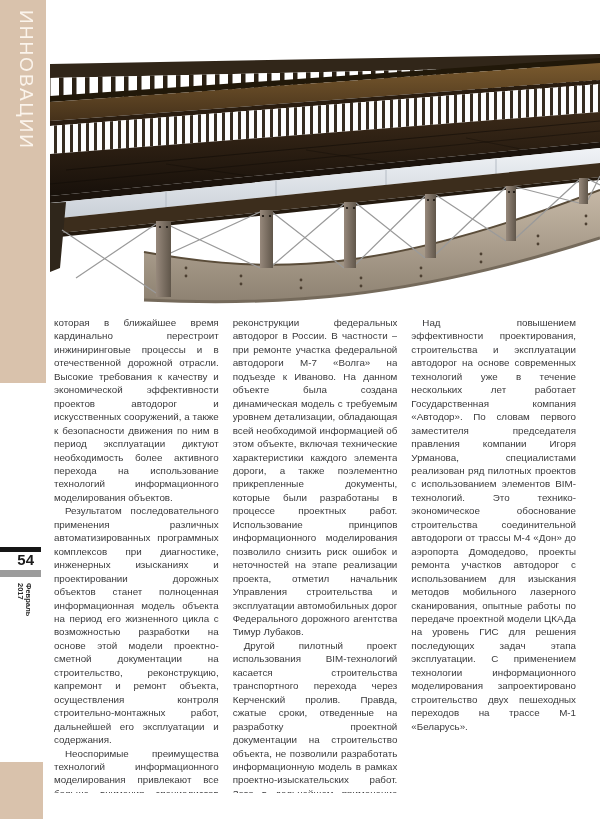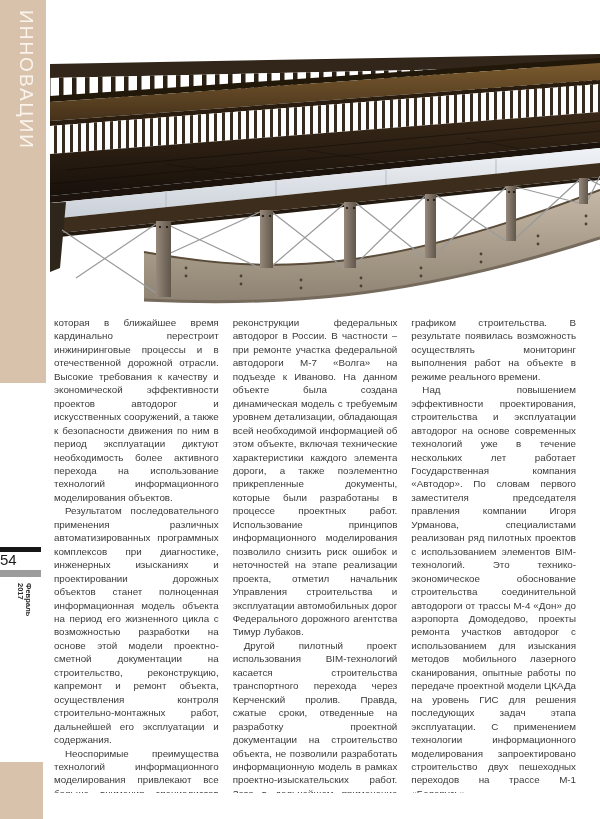--- a/index.html
+++ b/index.html
@@ -19,22 +19,22 @@
     white-space:nowrap;
     color:#fbf4ec;font-size:19px;font-weight:500;letter-spacing:2px;
   }
   .side-strip-bottom{
     position:absolute;left:0;top:762px;width:43px;height:57px;
     background:#d9c2ac;
   }
   
   .bar-black{position:absolute;left:0;top:547px;width:41px;height:5px;background:#161616;}
   .page-number{
-    position:absolute;left:0;top:551px;width:34px;text-align:left;
-    font-size:15px;font-weight:normal;color:#1c1c1c;line-height:18px;
+    position:absolute;left:0;top:551px;width:34px;text-align:right;
+    font-size:15px;font-weight:bold;color:#1c1c1c;line-height:18px;
   }
   .bar-gray{position:absolute;left:0;top:570px;width:41px;height:7px;background:#9c9c9c;}
   .issue-label{
     position:absolute;left:32px;top:583px;
     transform:rotate(90deg);transform-origin:0 0;
     font-size:7.5px;font-weight:bold;color:#2a2a2a;line-height:8px;
     white-space:nowrap;
   }
   .issue-label span{display:block;}
   
@@ -186,17 +186,16 @@
   <div class="col">
     <p>которая в ближайшее время кардинально перестроит инжиниринговые процессы и в отечественной дорожной отрасли. Высокие требования к качеству и экономической эффективности проектов автодорог и искусственных сооружений, а также к безопасности движения по ним в период эксплуатации диктуют необходимость более активного перехода на использование технологий информационного моделирования объектов.</p>
     <p class="indent">Результатом последовательного применения различных автоматизированных программных комплексов при диагностике, инженерных изысканиях и проектировании дорожных объектов станет полноценная информационная модель объекта на период его жизненного цикла с возможностью разработки на основе этой модели проектно-сметной документации на строительство, реконструкцию, капремонт и ремонт объекта, осуществления контроля строительно-монтажных работ, дальнейшей его эксплуатации и содержания.</p>
     <p class="indent">Неоспоримые преимущества технологий информационного моделирования привлекают все больше внимания специалистов дорожной отрасли. Можно привести примеры применения элементов BIM-технологий на объектах строительства и</p>
   </div>
   <div class="col">
     <p>реконструкции федеральных автодорог в России. В частности – при ремонте участка федеральной автодороги М-7 «Волга» на подъезде к Иваново. На данном объекте была создана динамическая модель с требуемым уровнем детализации, обладающая всей необходимой информацией об этом объекте, включая технические характеристики каждого элемента дороги, а также поэлементно прикрепленные документы, которые были разработаны в процессе проектных работ. Использование принципов информационного моделирования позволило снизить риск ошибок и неточностей на этапе реализации проекта, отметил начальник Управления строительства и эксплуатации автомобильных дорог Федерального дорожного агентства Тимур Лубаков.</p>
     <p class="indent">Другой пилотный проект использования BIM-технологий касается строительства транспортного перехода через Керченский пролив. Правда, сжатые сроки, отведенные на разработку проектной документации на строительство объекта, не позволили разработать информационную модель в рамках проектно-изыскательских работ. Зато в дальнейшем применение информационного моделирования помогло увязать создание конструктивных элементов моста с календарным</p>
   </div>
   <div class="col">
-    <p>графиком строительства. В результате появилась возможность осуществлять мониторинг выполнения работ на объекте в режиме реального времени.</p>
     <p class="indent">Над повышением эффективности проектирования, строительства и эксплуатации автодорог на основе современных технологий уже в течение нескольких лет работает Государственная компания «Автодор». По словам первого заместителя председателя правления компании Игоря Урманова, специалистами реализован ряд пилотных проектов с использованием элементов BIM-технологий. Это технико-экономическое обоснование строительства соединительной автодороги от трассы М-4 «Дон» до аэропорта Домодедово, проекты ремонта участков автодорог с использованием для изыскания методов мобильного лазерного сканирования, опытные работы по передаче проектной модели ЦКАДа на уровень ГИС для решения последующих задач этапа эксплуатации. С применением технологии информационного моделирования запроектировано строительство двух пешеходных переходов на трассе М-1 «Беларусь».</p>
 
   </div>
 </div>
 
 </body></html>

